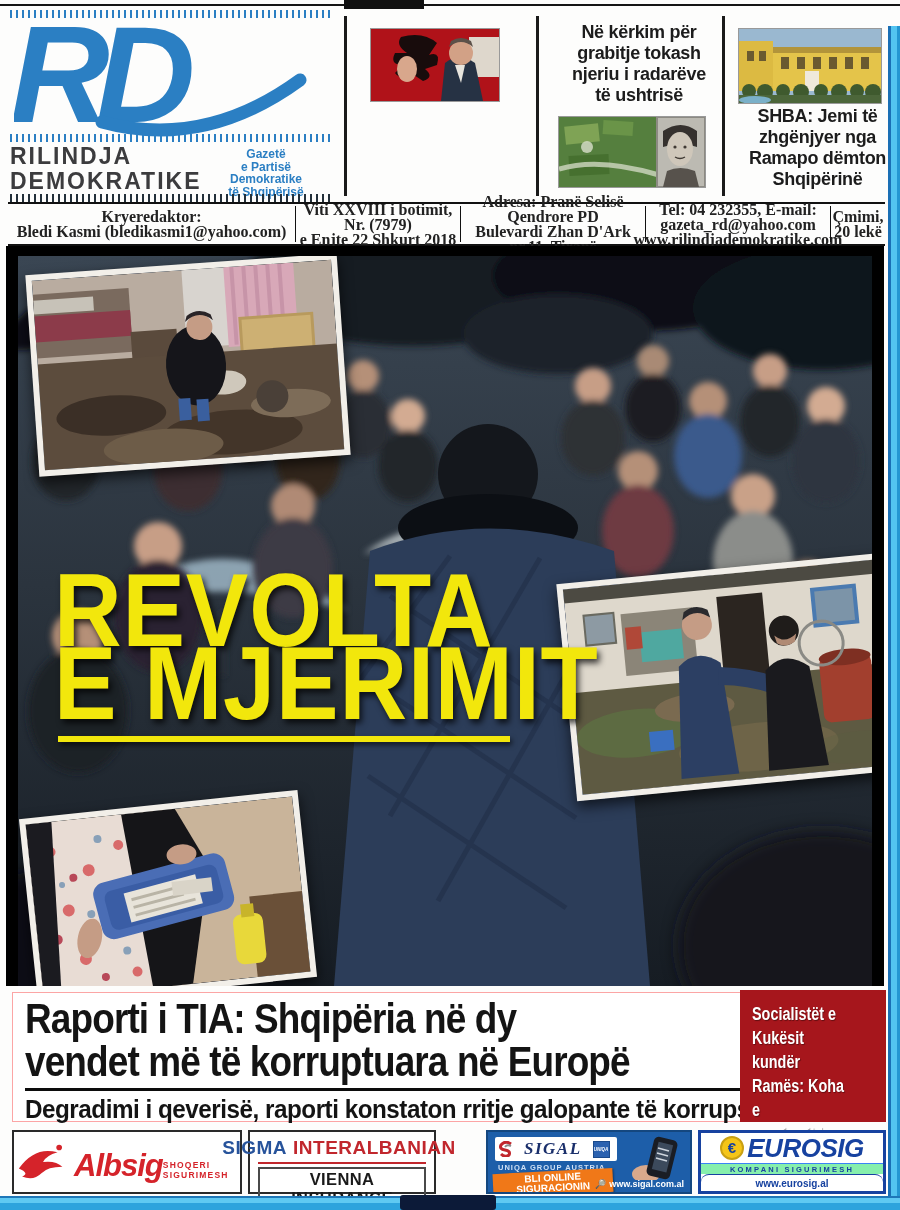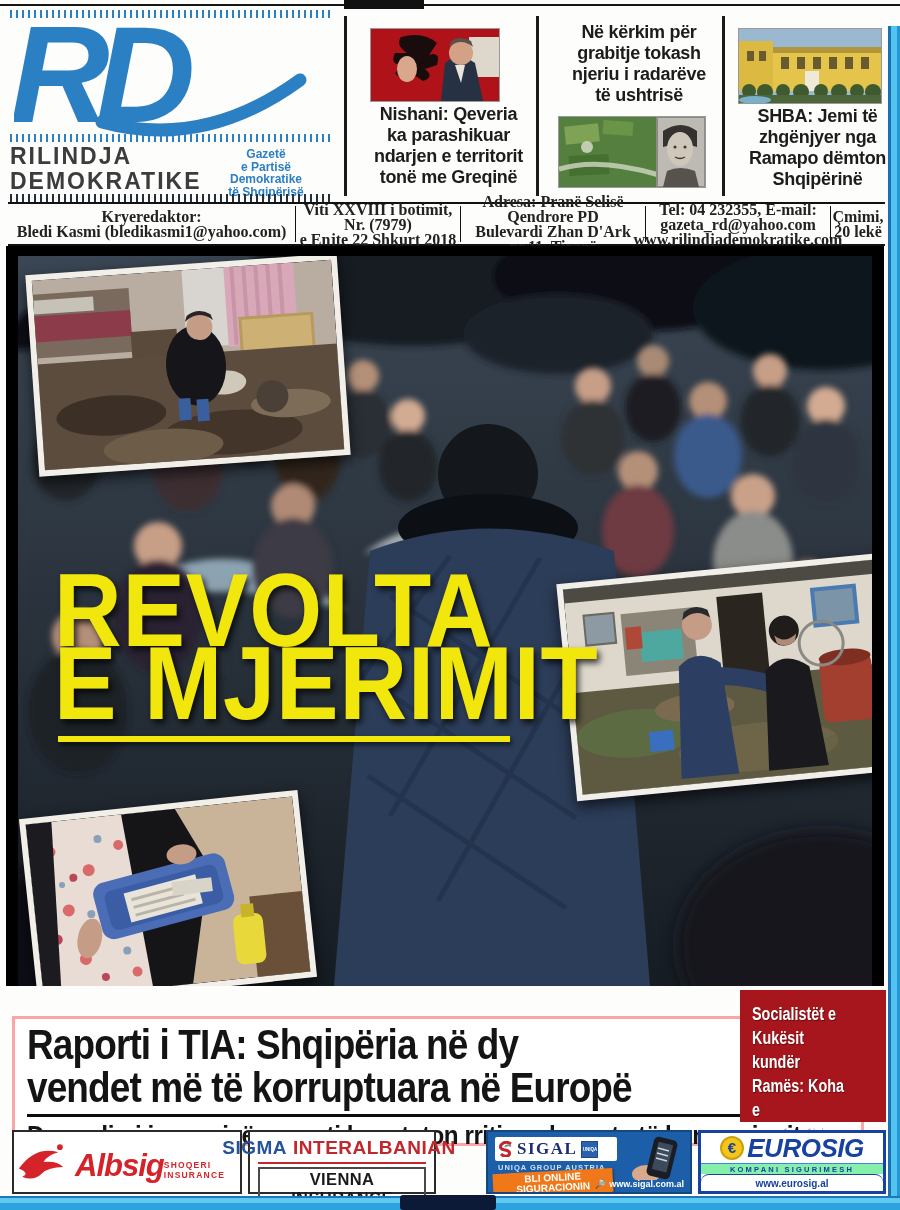--- a/index.html
+++ b/index.html
@@ -40,22 +40,22 @@
   .inset svg{display:block;}
   .cover-headline{position:absolute;left:36px;top:318px;color:#f2e70c;font-weight:bold;
                   text-shadow:3px 4px 7px rgba(0,0,0,.75);}
   .cover-headline .hl{display:block;font-size:104px;line-height:73px;transform:scaleX(.9);
                       transform-origin:left;letter-spacing:1px;white-space:nowrap;}
   .hl-underline{margin:16px 0 0 4px;width:452px;height:6px;background:#f2e70c;
                 box-shadow:2px 3px 5px rgba(0,0,0,.6);}
   .cover-deck{position:absolute;left:310px;top:532px;font-size:26px;font-weight:bold;color:#fff;
               line-height:34px;white-space:pre-line;text-shadow:2px 2px 3px rgba(0,0,0,.9);}
   
-  .report-box{position:absolute;left:12px;top:1016px;width:852px;height:130px;background:#fff;
-              border:3px solid #fca5a5;box-sizing:border-box;padding:4px 12px 0;}
+  .report-box{position:absolute;left:12px;top:992px;width:852px;height:130px;background:#fff;
+              border:1px solid #fca5a5;box-sizing:border-box;padding:4px 12px 0;}
   .report-headline{font-size:42px;line-height:43px;font-weight:bold;color:#141414;
                    transform:scaleX(.88);transform-origin:left;white-space:pre-line;letter-spacing:-1px;}
   .report-rule{border:0;border-top:3px solid #0c0c0c;margin:5px 0 4px;}
   .report-dek{font-size:25px;font-weight:bold;color:#141414;transform:scaleX(.97);
               transform-origin:left;letter-spacing:-0.5px;white-space:nowrap;}
   .side-box{position:absolute;left:740px;top:990px;width:146px;height:132px;background:#a6161c;
             box-sizing:border-box;padding:12px 12px;}
   .side-text{color:#fff;font-weight:bold;font-size:18px;line-height:24px;white-space:pre-line;
              transform:scaleX(.8);transform-origin:left;text-shadow:1px 1px 1px rgba(0,0,0,.4);}
   
@@ -66,21 +66,21 @@
   .albsig-tag{font-size:8.5px;font-weight:bold;color:#d5232a;letter-spacing:1.2px;}
   .ad-sigma{left:248px;width:188px;padding:5px 8px 4px;}
   .sigma-row{display:flex;align-items:center;justify-content:center;gap:6px;
              border-bottom:2px solid #c1272d;padding-bottom:3px;}
   .sigma-n1{font-size:19px;font-weight:bold;color:#27539b;letter-spacing:.5px;}
   .sigma-n2{font-size:19px;font-weight:bold;color:#c1272d;letter-spacing:.5px;}
   .vig-row{margin-top:3px;border:2px solid #4a4a4a;text-align:center;font-size:16.5px;
            font-weight:bold;color:#1a1a1a;letter-spacing:.4px;padding:1px 0;}
   .ad-sigal{left:486px;width:206px;background:#1d5ea9;border:2px solid #14477f;position:absolute;overflow:hidden;}
   .sigal-chip{position:absolute;left:7px;top:5px;width:122px;height:24px;background:#fff;border-radius:2px;
-              display:flex;align-items:center;gap:4px;padding:12px 4px;box-sizing:border-box;}
+              display:flex;align-items:center;gap:11px;padding:12px 4px;box-sizing:border-box;font-style:italic;}
   .sigal-name{font-family:"Liberation Serif",serif;font-weight:bold;font-size:17px;color:#1a2f6b;letter-spacing:1.5px;}
   .uniqa-sq{width:15px;height:15px;background:#2b62b0;color:#fff;font-size:4.5px;font-weight:bold;
             display:flex;align-items:center;justify-content:center;border:1px solid #1a4a8c;}
   .sigal-group{position:absolute;left:10px;top:31px;font-size:7.5px;font-weight:bold;color:#cfe0f5;letter-spacing:1px;}
   .sigal-badge{position:absolute;left:5px;top:39px;width:120px;background:#f07818;transform:rotate(-3deg);
                color:#fff;font-size:10px;line-height:10px;font-weight:bold;text-align:center;
                padding:2px 0;box-shadow:1px 1px 2px rgba(0,0,0,.4);white-space:pre-line;}
   .sigal-url{position:absolute;right:6px;bottom:3px;font-size:9px;font-weight:bold;color:#fff;}
   .sigal-phone{position:absolute;right:6px;top:4px;}
   .ad-eurosig{left:698px;width:188px;border:3px solid #1742a0;display:flex;flex-direction:column;align-items:stretch;}
@@ -128,24 +128,20 @@
       <svg class="story-photo" style="left:22px;top:20px" width="128" height="72" viewBox="0 0 128 72">
         <rect width="128" height="72" fill="#b01219"></rect>
         <rect x="98" y="8" width="30" height="40" fill="#ded7cc"></rect>
         <path d="M30,8 Q52,2 66,14 L58,26 Q70,22 66,36 L54,40 Q64,48 52,52 L40,44 Q30,52 24,44 L32,36 Q18,36 24,24 L36,24 Q24,16 30,8 Z" fill="#180c0c"></path>
         <path d="M70,72 L74,34 Q88,22 104,34 L112,72 Z" fill="#263244"></path>
         <path d="M84,36 L94,36 L90,54 Z" fill="#e8e5de"></path>
         <circle cx="90" cy="24" r="12" fill="#d2a186"></circle>
         <path d="M78,18 Q90,8 102,18 L100,12 Q90,6 80,12 Z" fill="#5c5149"></path>
         <ellipse cx="36" cy="40" rx="10" ry="13" fill="#d8a78c"></ellipse>
       </svg>
-      <div class="story-headline" style="top:96px">Nishani: Qeveria
-ka parashikuar
-ndarjen e territorit
-tonë me Greqinë</div>
     </article>
 
     <div class="col-div" style="left:528px"></div>
 
     <article class="story" style="left:532px;width:182px">
       <div class="story-headline" style="top:14px">Në kërkim për
 grabitje tokash
 njeriu i radarëve
 të ushtrisë</div>
       <svg class="story-photo" style="left:18px;top:108px" width="146" height="70" viewBox="0 0 146 70">
@@ -422,21 +418,21 @@
 monizmit ka vdekur</div>
   </aside>
 
   <div class="ad ad-albsig">
     <svg width="72" height="52" viewBox="0 0 72 52">
       <path d="M6,34 Q26,6 54,14 Q40,18 36,26 Q52,24 60,32 Q42,32 34,40 Q24,50 10,44 Q20,40 6,34 Z" fill="#d5232a"></path>
       <circle cx="56" cy="8" r="3.5" fill="#d5232a"></circle>
     </svg>
     <div class="albsig-text">
       <span class="albsig-name">Albsig</span>
-      <span class="albsig-tag">SHOQERI INSURANCE</span>
+      <span class="albsig-tag">SHOQERI SIGURIMESH</span>
     </div>
   </div>
 
   <div class="ad ad-sigma">
     <div class="sigma-row">
       <span class="sigma-n1">SIGMA</span>
       <span class="sigma-n2">INTERALBANIAN</span>
       <svg width="24" height="20" viewBox="0 0 24 20">
         <path d="M12,1 L23,19 L1,19 Z" fill="#c1272d"></path>
         <path d="M12,6 L19,17 L5,17 Z" fill="#fff"></path>

